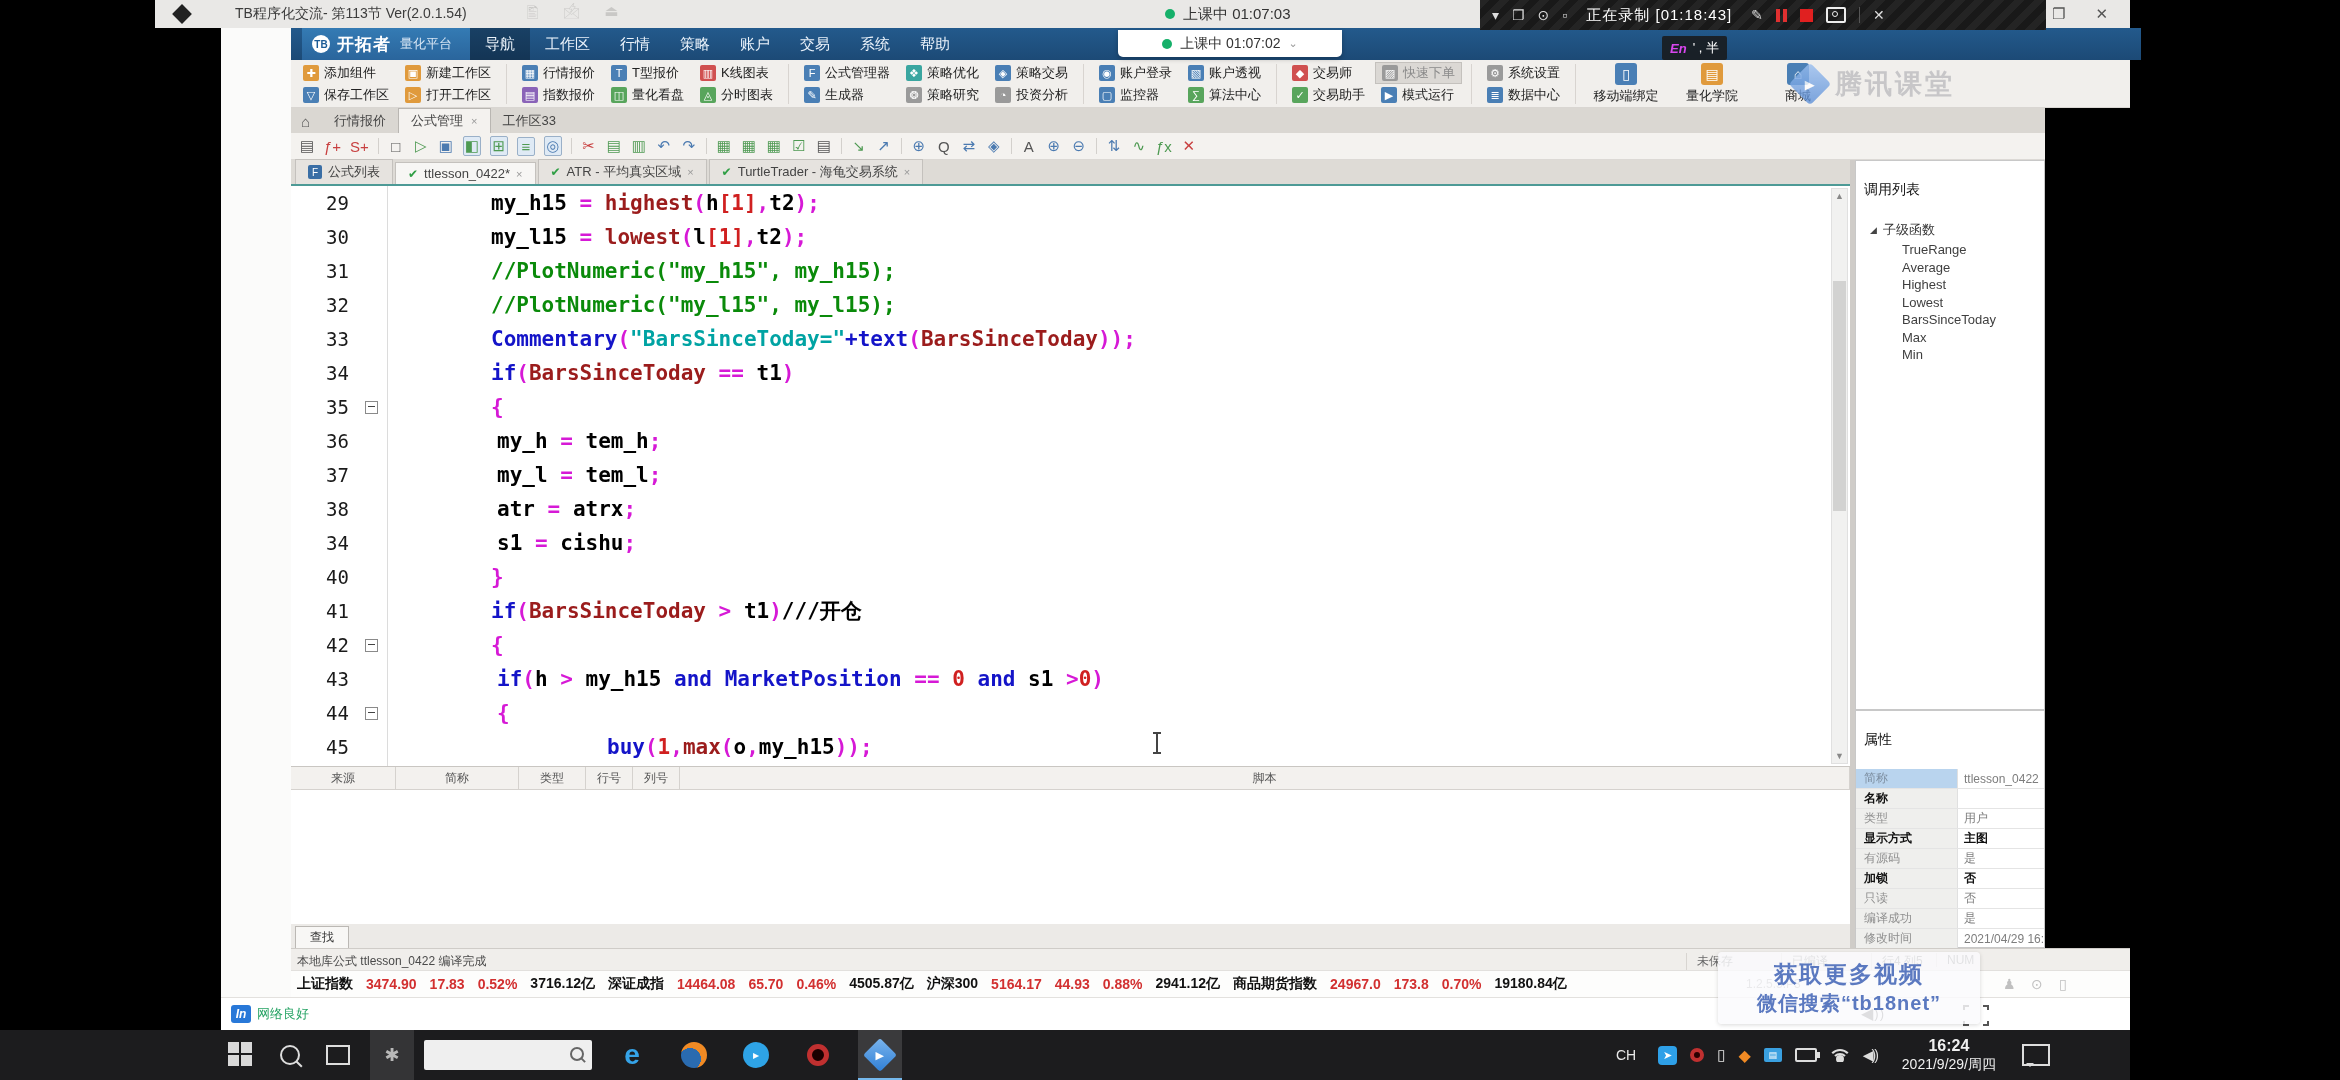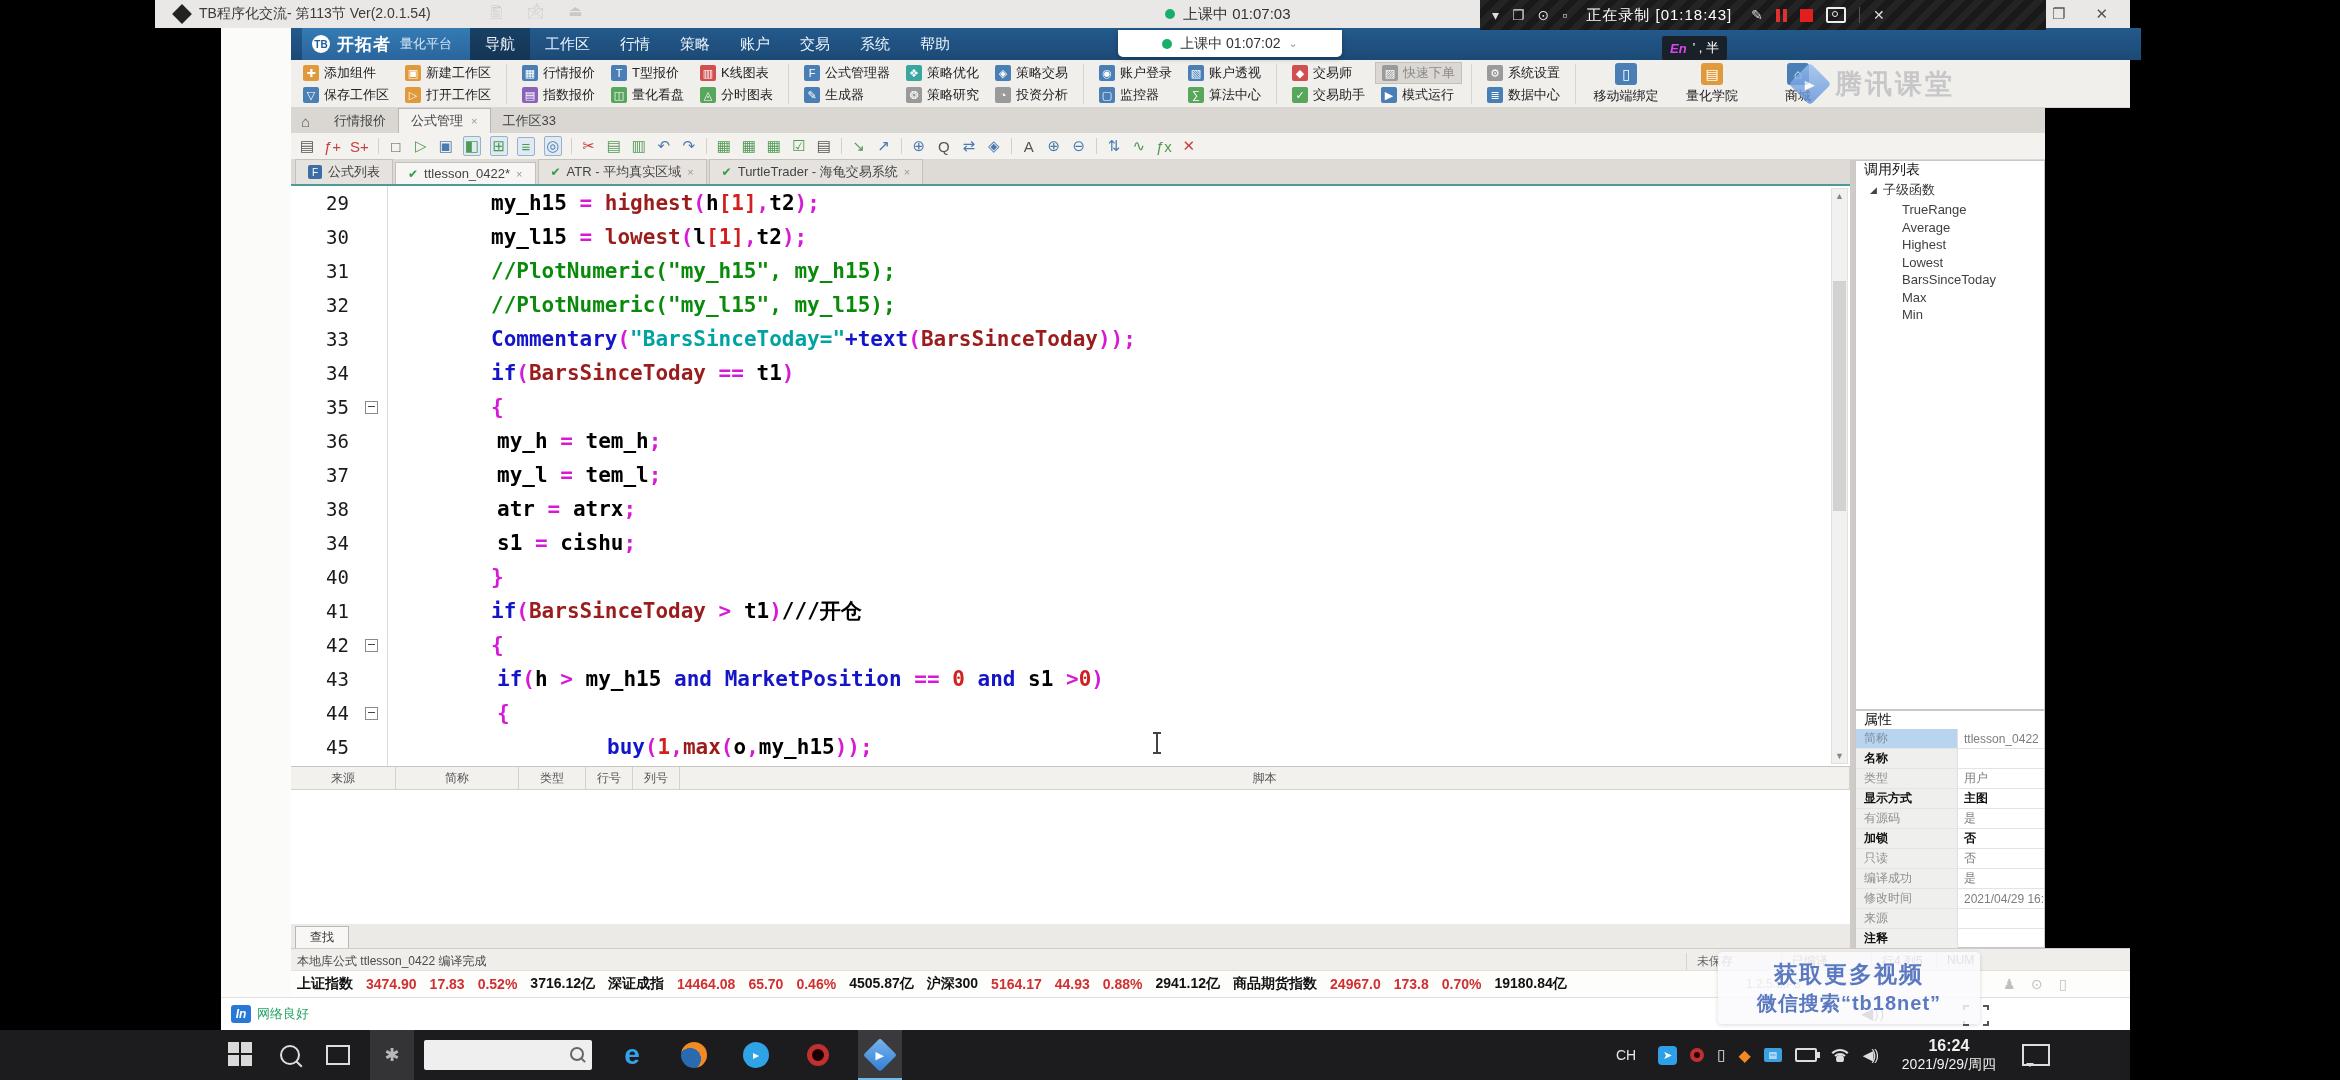--- a/index.html
+++ b/index.html
@@ -3,21 +3,21 @@
 <meta charset="utf-8">
 <style>
   html,body{margin:0;padding:0;background:#000;}
   #screen{position:relative;width:2340px;height:1080px;background:#000;overflow:hidden;
           font-family:"Liberation Sans","DejaVu Sans",sans-serif;color:#222;font-size:13px;}
   .abs{position:absolute;}
 
   
   .titlebar{left:155px;top:0;width:1975px;height:28px;background:#e9e8e6;display:flex;align-items:center;padding-left:20px;box-sizing:border-box;}
   .tb-logo{width:14px;height:14px;background:#222;transform:rotate(45deg);margin-right:10px;}
-  .tb-title{font-size:14px;color:#3c3c3c;}
+  .tb-title{font-size:14px;color:#3c3c3c;margin-left:36px;}
   .tb-ghosts{display:flex;gap:24px;margin-left:60px;color:#c9c8c6;font-size:15px;}
   .tb-session{position:absolute;left:1010px;display:flex;align-items:center;gap:8px;font-size:15px;color:#333;}
   .dot-green{width:10px;height:10px;border-radius:50%;background:#16b06a;}
   .tb-controls{position:absolute;right:22px;display:flex;gap:30px;color:#555;font-size:15px;align-items:center;}
 
   
   .recbar{left:1480px;top:0;width:566px;height:30px;z-index:60;display:flex;align-items:center;gap:13px;padding:0 12px;box-sizing:border-box;color:#eee;
           background:repeating-linear-gradient(135deg,#242424 0 7px,#191919 7px 14px);}
   .recbar .ric{font-size:14px;color:#ddd;}
   .rec-label{font-size:15px;color:#fff;letter-spacing:1px;margin:0 6px;}
@@ -106,21 +106,21 @@
   
   .reshdr{left:291px;top:766px;width:1559px;height:24px;background:#f3f1ee;display:flex;border-top:1px solid #c9c6c2;border-bottom:1px solid #d5d2ce;box-sizing:border-box;}
   .rescell{border-right:1px solid #d5d2ce;display:flex;align-items:center;justify-content:center;font-size:12px;color:#555;}
   .resvoid{left:291px;top:790px;width:1559px;height:134px;background:#fff;}
   .findrow{left:291px;top:924px;width:1559px;height:24px;background:#eceae7;}
   .findtab{position:absolute;left:4px;top:2px;width:52px;height:21px;background:#f8f7f5;border:1px solid #bbb8b4;border-bottom:none;display:flex;align-items:center;justify-content:center;font-size:12px;color:#333;}
 
   
   .splitter{left:1850px;top:160px;width:5px;height:788px;background:#cfccc8;}
   .callpanel{left:1855px;top:160px;width:190px;height:550px;background:#fff;border:1px solid #c8c8c8;box-sizing:border-box;}
-  .panel-title{font-size:14px;color:#111;padding:0 8px;}
+  .panel-title{font-size:14px;color:#111;padding:20px 8px;}
   .tree-root{display:flex;align-items:center;gap:6px;padding:2px 0 2px 14px;font-size:13px;color:#333;}
   .tree-arrow{font-size:9px;color:#444;}
   .tree-item{padding-left:46px;font-size:13px;color:#3f3f3f;line-height:17.5px;}
   .proppanel{left:1855px;top:710px;width:190px;height:238px;background:#fff;border:1px solid #c8c8c8;box-sizing:border-box;}
   .prow{display:flex;height:19px;border-bottom:1px solid #e4e4e4;font-size:12px;align-items:center;}
   .plabel{width:102px;flex:0 0 102px;background:#efefed;color:#8f8f8f;padding-left:8px;box-sizing:border-box;height:100%;display:flex;align-items:center;border-right:1px solid #e0e0e0;}
   .plabel.dark{color:#111;font-weight:bold;}
   .prow.sel .plabel{background:#b9d4ee;color:#7d8ea0;}
   .pval{padding-left:6px;color:#7d7d7d;white-space:nowrap;overflow:hidden;}
   .pval.dark{color:#111;font-weight:bold;}

